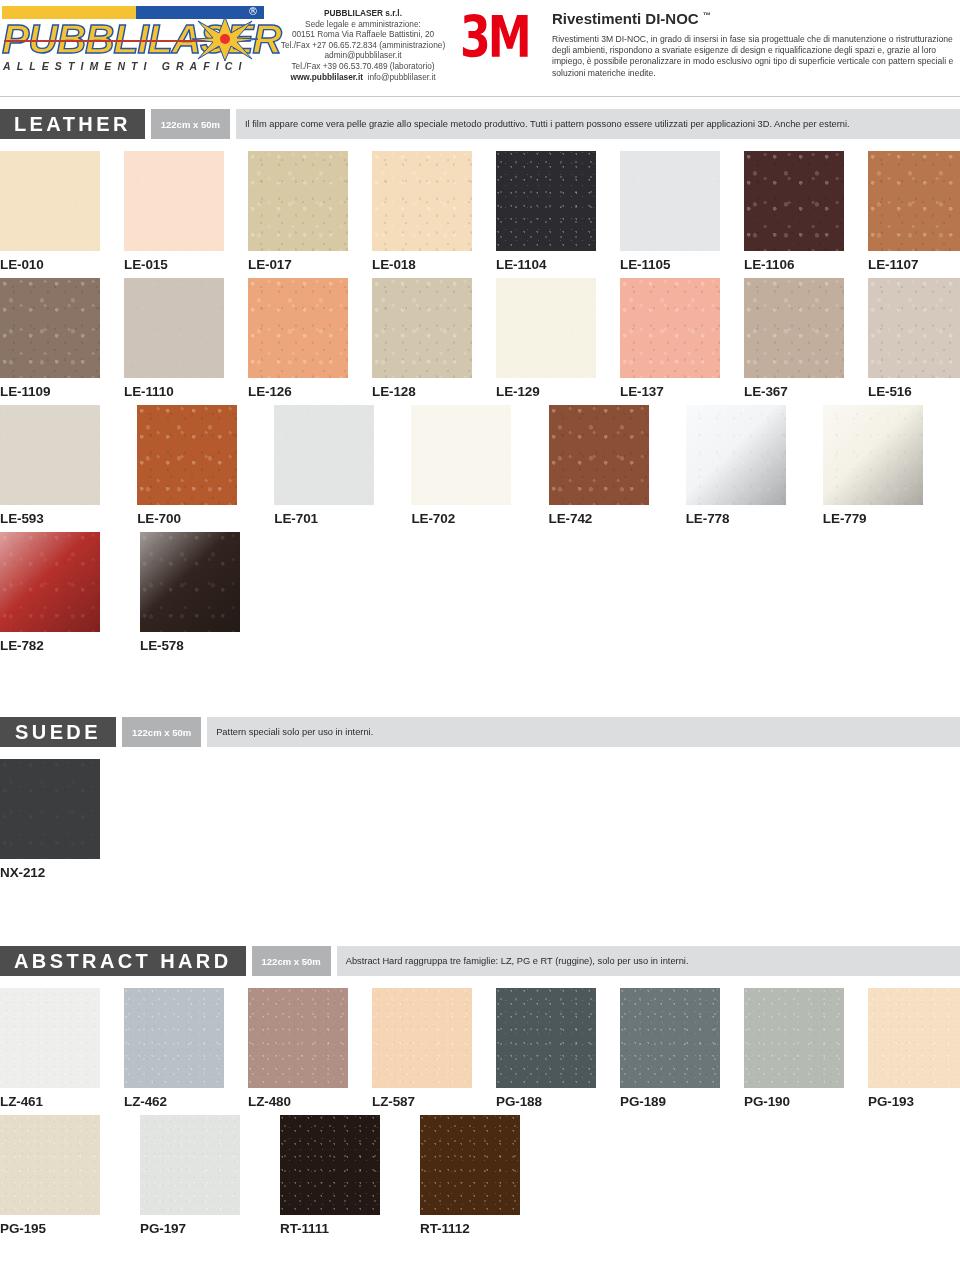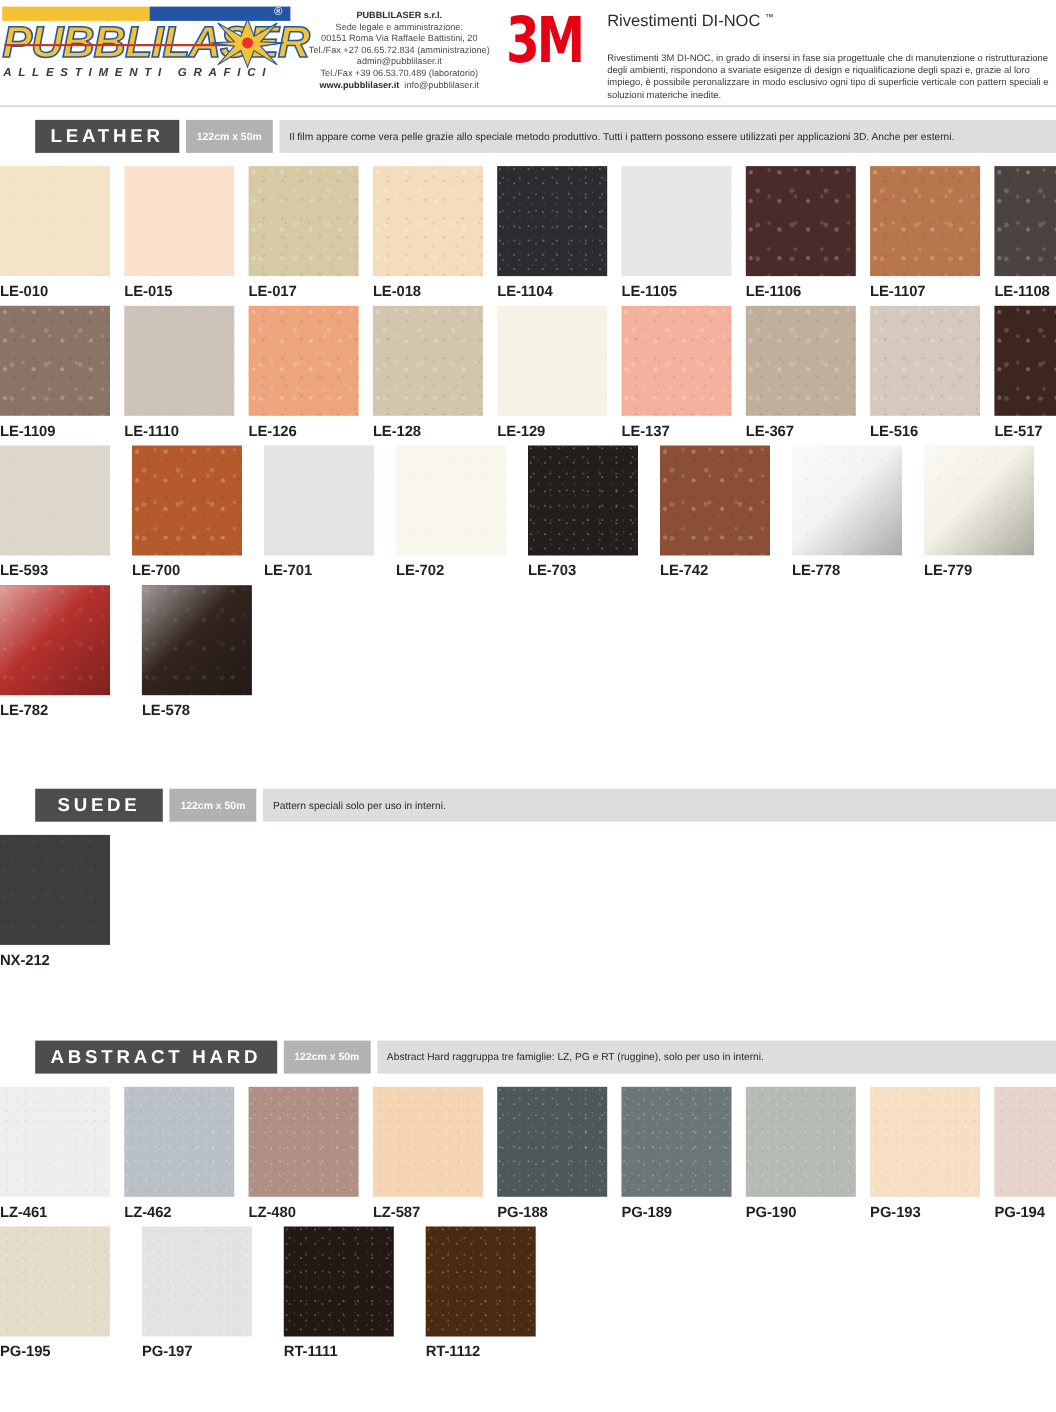--- a/index.html
+++ b/index.html
@@ -139,21 +139,22 @@
   }
   .dinoc-block {
     flex: 1 1 auto;
     padding-top: 2px;
     padding-right: 6px;
   }
   .dinoc-title {
     font-size: 15px;
     color: #2b2b2b;
     line-height: 19px;
-    margin-bottom: 18px;
+    margin-bottom: 6px;
+    font-weight: bold;
   }
   .dinoc-title sup {
     font-size: 8px;
     vertical-align: super;
   }
   .dinoc-body {
     font-size: 8.6px;
     line-height: 11.2px;
     color: #3a3a3a;
   }
@@ -170,27 +171,26 @@
     align-items: stretch;
     height: 30px;
     margin-top: 12px;
   }
   .sec-title {
     background: #4d4d4d;
     color: #ffffff;
     display: flex;
     align-items: center;
     justify-content: center;
-    font-size: 17px;
+    font-size: 20px;
     font-weight: bold;
     letter-spacing: 3.4px;
     padding: 0 14px;
     min-width: 116px;
     box-sizing: border-box;
-    margin-left: 32px;
   }
   .sec-size {
     background: #b0b2b4;
     color: #ffffff;
     display: flex;
     align-items: center;
     justify-content: center;
     font-size: 9.5px;
     font-weight: bold;
     padding: 0 10px;
@@ -211,21 +211,21 @@
   
   .grid {
     margin-top: 12px;
   }
   .grid-row {
     display: flex;
     margin-bottom: 0;
   }
   .cell {
     width: 116px;
-    margin-right: 13px;
+    margin-right: 24px;
     box-sizing: border-box;
     border-radius: 11px;
   }
   .swatch {
     width: 100px;
     height: 100px;
     position: relative;
     overflow: hidden;
     background-repeat: repeat;
   }
@@ -412,24 +412,20 @@
           </div>
           <div class="cell">
             <div class="swatch tex-plain" style="background-color: rgb(227, 229, 228);"></div>
             <div class="code">LE-701</div>
           </div>
           <div class="cell">
             <div class="swatch tex-plain" style="background-color: rgb(249, 246, 238);"></div>
             <div class="code">LE-702</div>
           </div>
           <div class="cell">
-            <div class="swatch tex-coarse" style="background-color: rgb(35, 30, 28);"></div>
-            <div class="code">LE-703</div>
-          </div>
-          <div class="cell">
             <div class="swatch tex-mottle" style="background-color: rgb(139, 79, 53);"></div>
             <div class="code">LE-742</div>
           </div>
           <div class="cell">
             <div class="swatch tex-grad" style="background-color: rgb(242, 244, 246);">
               <div class="sheen" style="background: linear-gradient(135deg, rgba(255, 255, 255, 0.55), rgba(255, 255, 255, 0) 45%), linear-gradient(315deg, rgba(0, 0, 0, 0.3), rgba(0, 0, 0, 0) 55%);"></div>
             </div>
             <div class="code">LE-778</div>
           </div>
           <div class="cell">

